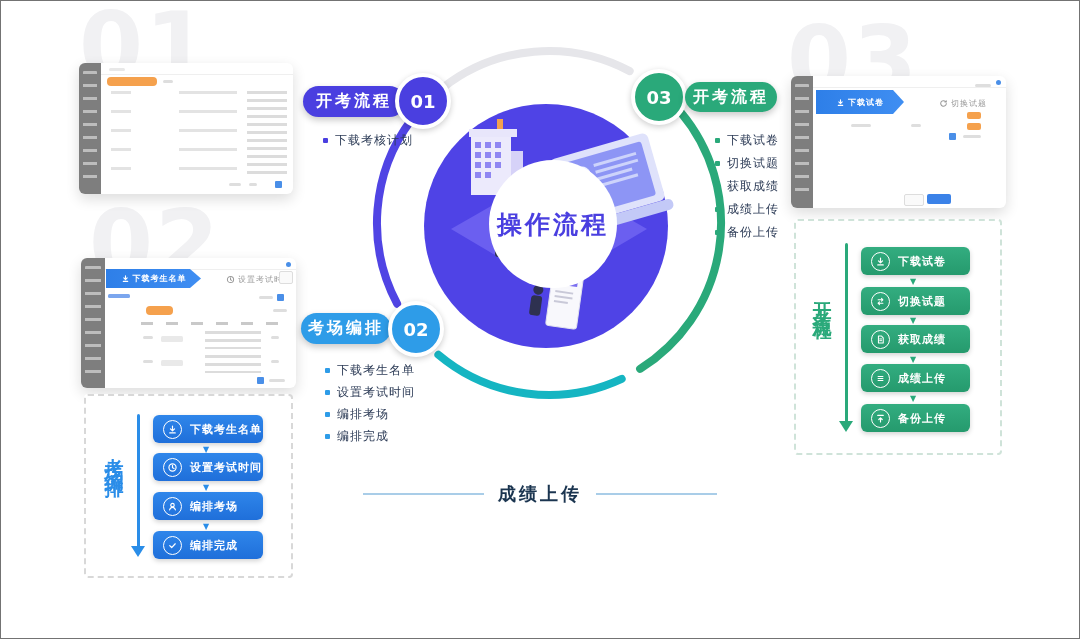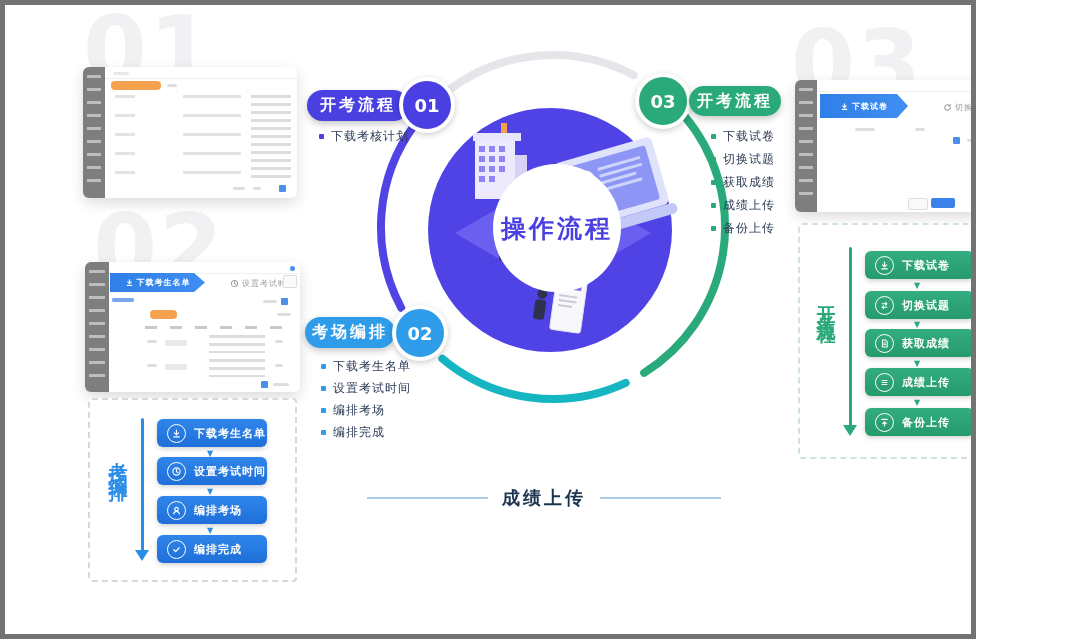--- a/index.html
+++ b/index.html
@@ -1,17 +1,17 @@
 <!DOCTYPE html>
 <html><head>
 <meta charset="utf-8">
 <style>
   html,body{margin:0;padding:0;background:#fff;}
   body{font-family:"DejaVu Sans","Liberation Sans",sans-serif;}
-  .canvas{position:relative;width:976px;height:639px;background:#fff;border:5px solid #737373;box-sizing:border-box;overflow:hidden;}
+  .canvas{position:relative;width:1080px;height:639px;background:#fff;border:1px solid #737373;box-sizing:border-box;overflow:hidden;}
   .abs{position:absolute;}
   
   .wm{position:absolute;font-size:92px;font-weight:800;color:#f1f1f3;letter-spacing:2px;line-height:1;}
   
   .win{position:absolute;background:#fff;border-radius:6px;box-shadow:0 5px 14px rgba(0,0,0,.14);}
   .side{position:absolute;left:0;top:0;bottom:0;width:22px;background:#7e7e7e;border-radius:6px 0 0 6px;}
   .side-items{position:absolute;left:4px;right:4px;top:8px;bottom:8px;background:repeating-linear-gradient(to bottom,#bdbdbd 0 3px,transparent 3px 13px);border-radius:1px;}
   .b{position:absolute;height:3px;border-radius:1.5px;background:#dedede;}
   .grad-rows{position:absolute;background:repeating-linear-gradient(to bottom,#e3e3e3 0 3px,transparent 3px 19px);}
   .grad-rows2{position:absolute;background:repeating-linear-gradient(to bottom,#dcdcdc 0 3px,transparent 3px 8px);}
@@ -20,21 +20,21 @@
   .bluesq{position:absolute;width:7px;height:7px;background:#4a8fe8;border-radius:1px;}
   .topbar{position:absolute;height:9px;border-bottom:1px solid #efefef;left:22px;right:0;top:2px;}
   .bdot{position:absolute;width:5px;height:5px;border-radius:50%;background:#4a8fe8;}
   .banner-arrow{position:absolute;background:linear-gradient(90deg,#2e7fe8,#3f8ef2);clip-path:polygon(0 0,calc(100% - 11px) 0,100% 50%,calc(100% - 11px) 100%,0 100%);color:#fff;display:flex;align-items:center;justify-content:center;gap:3px;font-size:8px;font-weight:bold;letter-spacing:1px;}
   .banner-right{position:absolute;color:#9a9a9a;font-size:8px;display:flex;gap:3px;align-items:center;letter-spacing:1px;}
   .gbtn{position:absolute;border:1px solid #ddd;border-radius:2px;background:#fafafa;}
   .bbtn{position:absolute;background:#3b82e8;border-radius:2px;}
   
   .pill{position:absolute;display:flex;align-items:center;justify-content:center;color:#fff;font-weight:bold;font-size:16px;letter-spacing:3px;border-radius:16px;box-shadow:0 3px 7px rgba(0,0,0,.22);}
   .numcircle{position:absolute;width:48px;height:48px;border-radius:50%;border:4px solid #fff;display:flex;align-items:center;justify-content:center;color:#fff;font-weight:bold;font-size:18px;box-shadow:0 2px 6px rgba(0,0,0,.2);}
-  .bullets{position:absolute;list-style:none;margin:4px;padding:0;}
+  .bullets{position:absolute;list-style:none;margin:12px;padding:0;}
   .bullets li{display:flex;align-items:center;gap:7px;color:#2b3a55;font-size:12px;font-weight:500;letter-spacing:1px;}
   .dot{width:5px;height:5px;border-radius:1px;flex:0 0 auto;}
   
   .flowbox{position:absolute;border:2px dashed #d8d8d8;border-radius:4px;background:#fff;}
   .vtitle{position:absolute;writing-mode:vertical-rl;text-orientation:upright;font-weight:bold;font-size:19px;letter-spacing:7px;}
   .varrow{position:absolute;width:3px;border-radius:2px;}
   .vhead{position:absolute;width:0;height:0;border-left:7px solid transparent;border-right:7px solid transparent;}
   .fbtn{position:absolute;height:28px;border-radius:6px;display:flex;align-items:center;gap:8px;padding-left:10px;box-sizing:border-box;color:#fff;font-size:11px;font-weight:bold;letter-spacing:1px;box-shadow:0 2px 5px rgba(0,0,0,.18);}
   .fbtn.blue{background:linear-gradient(180deg,#2f86ea,#1f6fda);width:110px;}
   .fbtn.green{background:linear-gradient(180deg,#33ad80,#259a6d);width:109px;}

